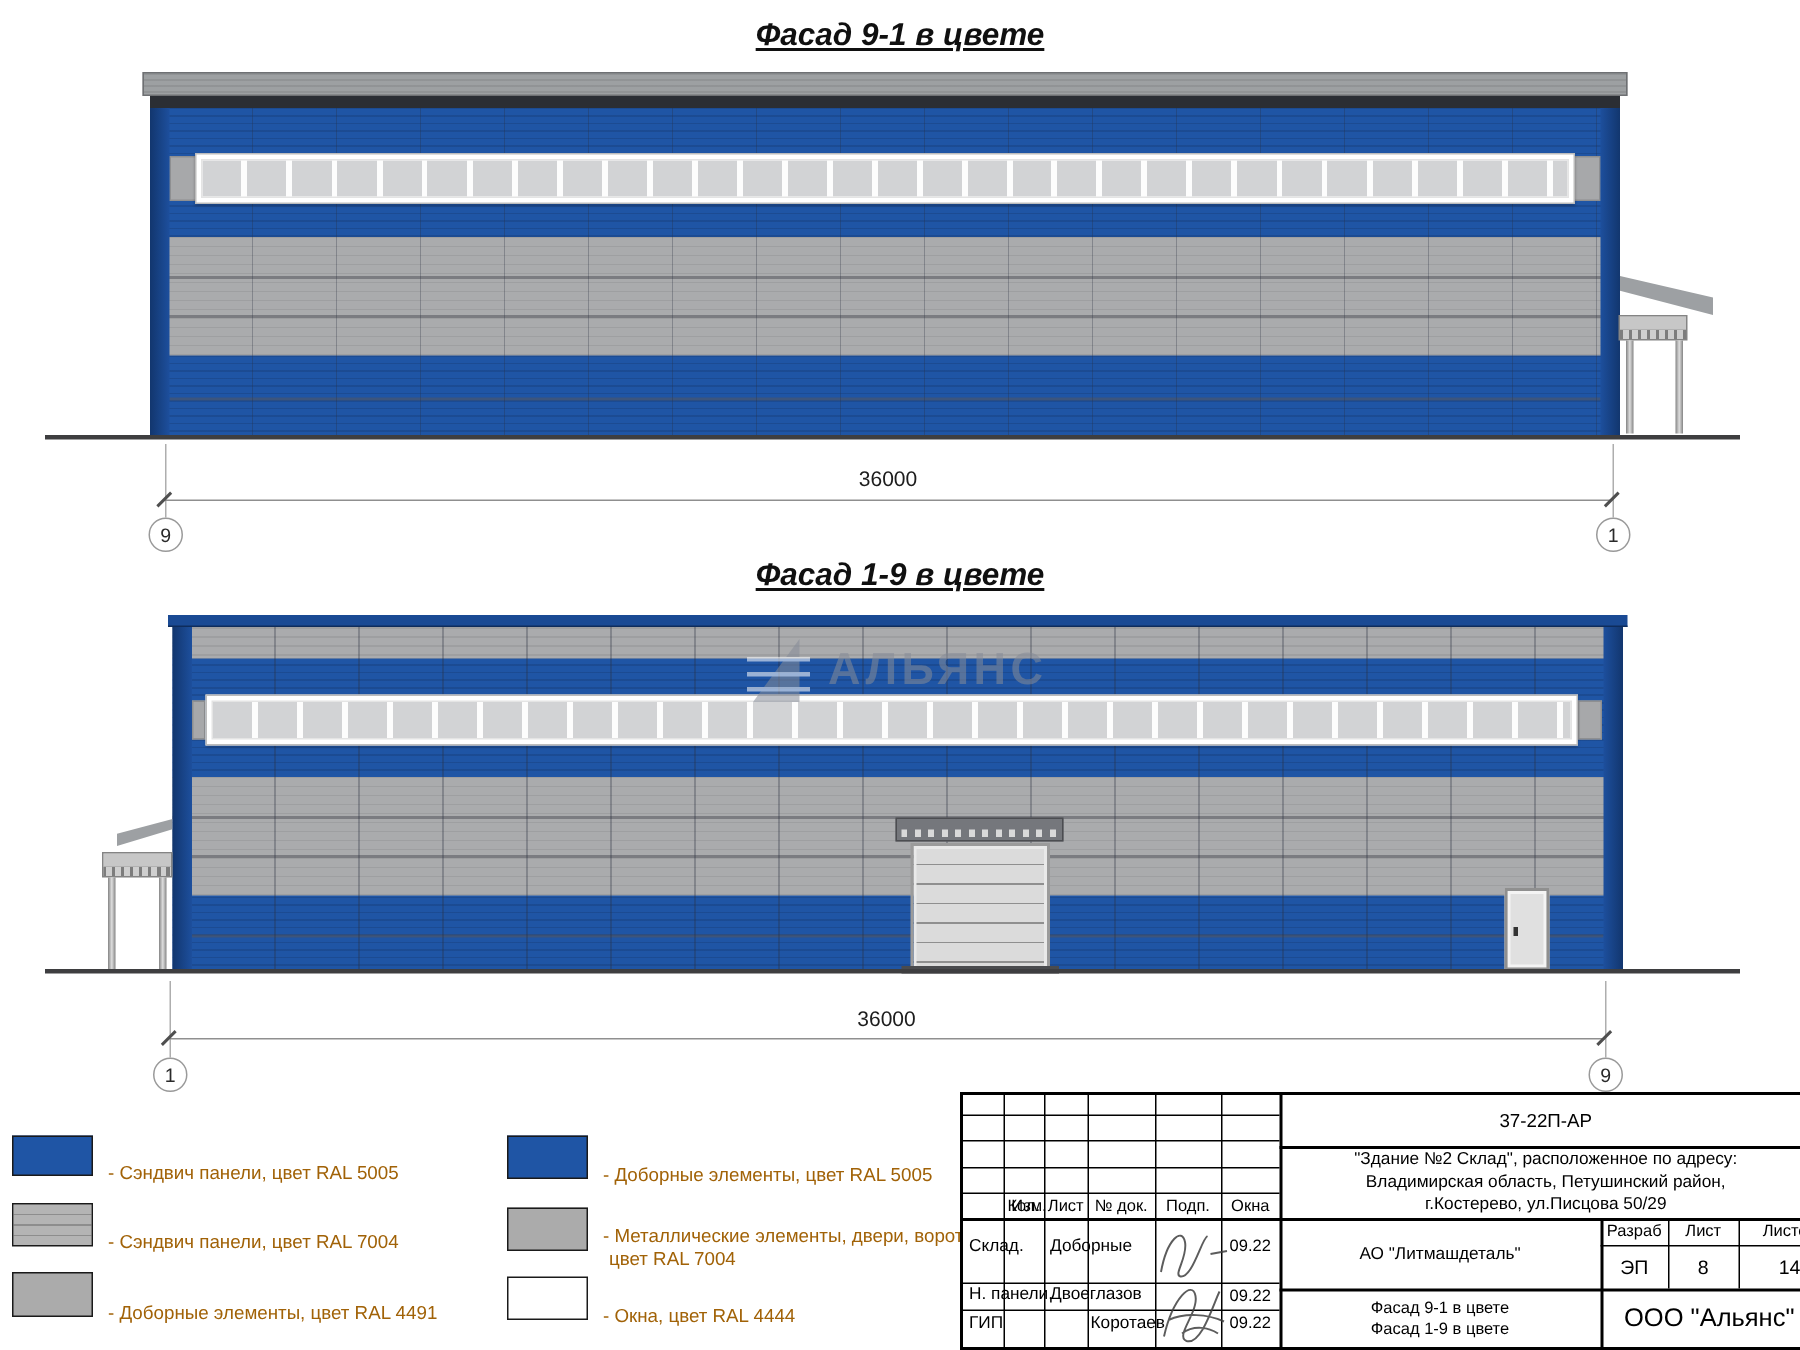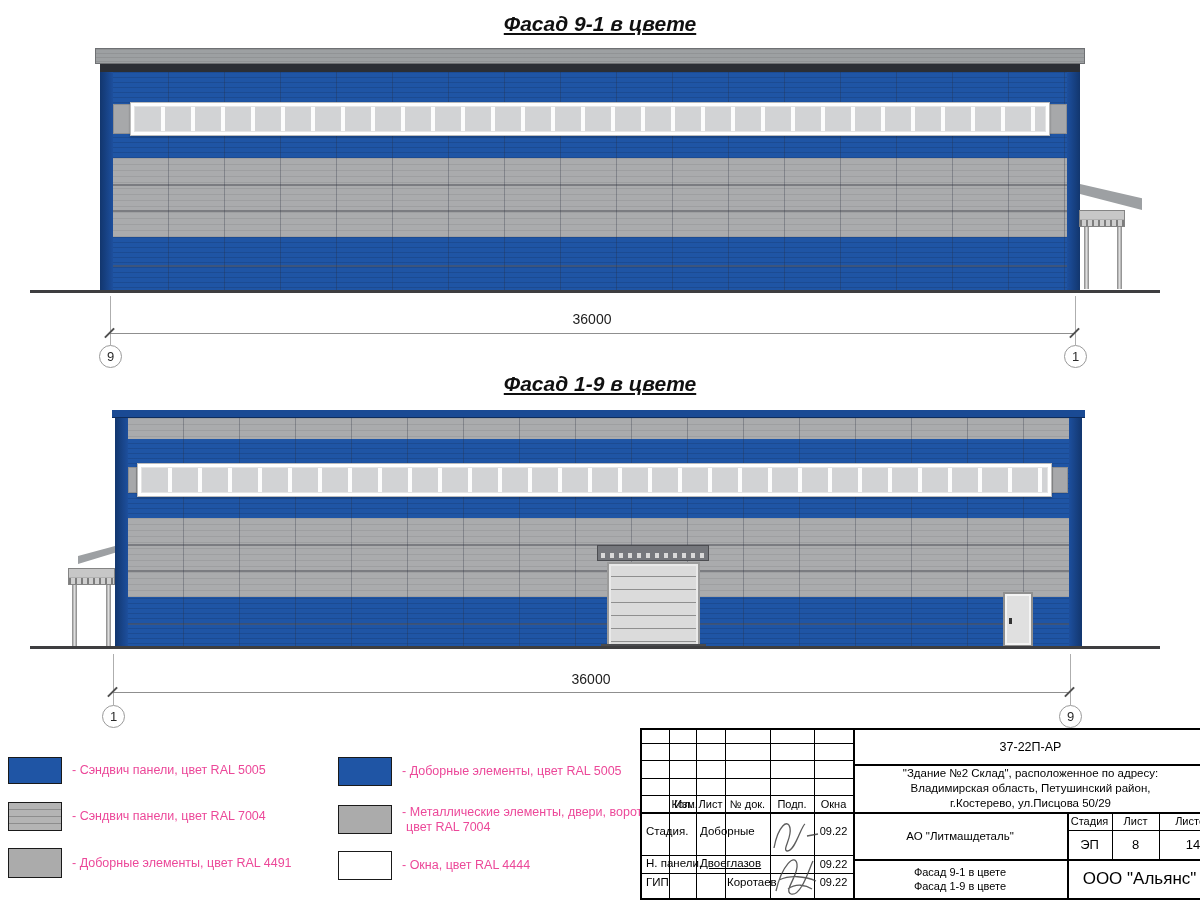--- a/index.html
+++ b/index.html
@@ -51,21 +51,21 @@
   .dimlbl { text-align:center; font-size:14px; color:#1d1d1d; }
 
   .watermark { display:flex; align-items:center; gap:12px; opacity:.55; pointer-events:none; }
   .wm-text { font-size:30px; font-weight:bold; letter-spacing:3px; color:#868c98; }
 
   .sw { border:1px solid #1a1a1a; }
   .sw-blue { background:#1f55a5; }
   .sw-gray { background:#ababab; }
   .sw-gray-lined { background: repeating-linear-gradient(180deg,#b4b4b4 0 6px,#8d8d8d 6px 7px); }
   .sw-white { background:#ffffff; }
-  .lg-label { font-size:12.5px; color:#ec4899; line-height:15px; }
+  .lg-label { font-size:12.5px; color:#a16207; line-height:15px;margin-top:12px; }
 
   #titleblock { border:2px solid #000; background:#fff; }
   .tlh { background:#000; height:1px; }
   .tlh2 { background:#000; height:2px; }
   .tlv { background:#000; width:1px; }
   .tlv2 { background:#000; width:2px; }
   .tbc { display:flex; align-items:center; justify-content:center; text-align:center;
          font-size:11px; color:#000; }
   .tbl { font-size:11.5px; color:#000; }
   .sig { stroke:#3f3f3f; stroke-width:1.3; fill:none; opacity:.85; }
@@ -139,20 +139,29 @@
   <div class="abs pcol" style="left:106px;top:585px;height:61px;"></div>
 
   <div class="abs gate-canopy" style="left:597px;top:545px;width:112px;height:16px;"></div>
   <div class="abs gate" style="left:607px;top:562px;width:93px;height:86px;"></div>
   <div class="abs gate-sill" style="left:601px;top:644px;width:105px;height:5px;"></div>
 
   <div class="abs door" style="left:1003px;top:592px;width:30px;height:55px;">
     <div class="abs door-handle" style="left:4px;top:24px;"></div>
   </div>
 
+  <div class="abs watermark" style="left:498px;top:421px;height:52px;">
+    <svg width="42" height="46" viewBox="0 0 42 46">
+      <path d="M35 2 L35 44 L4 44 Z" fill="#868c98"></path>
+      <rect x="0" y="14" width="42" height="3" fill="#ffffff"></rect>
+      <rect x="0" y="24" width="42" height="3" fill="#ffffff"></rect>
+      <rect x="0" y="34" width="42" height="3" fill="#ffffff"></rect>
+    </svg>
+    <span class="wm-text">АЛЬЯНС</span>
+  </div>
 
   <div class="abs ground" style="left:30px;top:646px;width:1130px;"></div>
 
   <div class="abs extl" style="left:113px;top:654px;height:51px;"></div>
   <div class="abs extl" style="left:1070px;top:654px;height:51px;"></div>
   <div class="abs dimline" style="left:113px;top:692px;width:957px;"></div>
   <div class="abs tick" style="left:106px;top:691px;"></div>
   <div class="abs tick" style="left:1063px;top:691px;"></div>
   <div class="abs dimlbl" style="left:491px;top:671px;width:200px;">36000</div>
   <div class="abs axis" style="left:102px;top:705px;">1</div>
@@ -201,26 +210,26 @@
     <div class="abs tlv" style="left:470px;top:82px;height:47px;"></div>
     <div class="abs tlv" style="left:517px;top:82px;height:47px;"></div>
 
     <div class="abs tbc" style="left:0;top:65px;width:27px;height:17px;padding-left:44px;">Изм.</div>
     <div class="abs tbc" style="left:27px;top:65px;width:27px;height:17px;">Кол.</div>
     <div class="abs tbc" style="left:54px;top:65px;width:29px;height:17px;">Лист</div>
     <div class="abs tbc" style="left:83px;top:65px;width:45px;height:17px;">№ док.</div>
     <div class="abs tbc" style="left:128px;top:65px;width:44px;height:17px;">Подп.</div>
     <div class="abs tbc" style="left:172px;top:65px;width:39px;height:17px;">Окна</div>
 
-    <div class="abs tbl" style="left:4px;top:95px;">Стадия.</div>
+    <div class="abs tbl" style="left:4px;top:95px;">Склад.</div>
     <div class="abs tbl" style="left:58px;top:95px;">Доборные</div>
     <div class="abs tbc" style="left:172px;top:92px;width:39px;height:17px;">09.22</div>
 
     <div class="abs tbl" style="left:4px;top:127px;">Н. панели.</div>
-    <div class="abs tbl" style="left:58px;top:127px;text-decoration:underline;">Двоеглазов</div>
+    <div class="abs tbl" style="left:58px;top:127px;">Двоеглазов</div>
     <div class="abs tbc" style="left:172px;top:125px;width:39px;height:17px;">09.22</div>
 
     <div class="abs tbl" style="left:4px;top:146px;">ГИП</div>
     <div class="abs tbl" style="left:58px;top:146px;margin-left:27px;">Коротаев</div>
     <div class="abs tbc" style="left:172px;top:143px;width:39px;height:17px;">09.22</div>
 
     <svg class="abs" style="left:126px;top:84px;" width="52" height="42" viewBox="0 0 52 42">
       <path class="sig" d="M6 34 C10 12 20 4 22 14 C24 24 14 36 19 37 C27 38 33 12 37 10 M39 22 L50 20"></path>
     </svg>
     <svg class="abs" style="left:126px;top:117px;" width="54" height="52" viewBox="0 0 54 52">
@@ -230,21 +239,21 @@
     <div class="abs tbc" style="left:211px;top:0;width:355px;height:34px;font-size:12.5px;">37-22П-АР</div>
 
     <div class="abs" style="left:211px;top:36px;width:355px;text-align:center;font-size:11.5px;line-height:15px;color:#000;">
       <div>"Здание №2 Склад", расположенное по адресу:</div>
       <div>Владимирская область, Петушинский район,</div>
       <div>г.Костерево, ул.Писцова 50/29</div>
     </div>
 
     <div class="abs tbc" style="left:211px;top:82px;width:214px;height:47px;font-size:11.5px;">АО "Литмашдеталь"</div>
 
-    <div class="abs tbc" style="left:425px;top:82px;width:45px;height:18px;">Стадия</div>
+    <div class="abs tbc" style="left:425px;top:82px;width:45px;height:18px;">Разраб</div>
     <div class="abs tbc" style="left:470px;top:82px;width:47px;height:18px;">Лист</div>
     <div class="abs tbc" style="left:517px;top:82px;width:68px;height:18px;">Листов</div>
 
     <div class="abs tbc" style="left:425px;top:100px;width:45px;height:29px;font-size:13px;">ЭП</div>
     <div class="abs tbc" style="left:470px;top:100px;width:47px;height:29px;font-size:13px;">8</div>
     <div class="abs tbc" style="left:517px;top:100px;width:68px;height:29px;font-size:13px;">14</div>
 
     <div class="abs" style="left:211px;top:129px;width:214px;height:39px;display:flex;flex-direction:column;align-items:center;justify-content:center;font-size:11px;line-height:14px;color:#000;">
       <div>Фасад 9-1 в цвете</div>
       <div>Фасад 1-9 в цвете</div>

